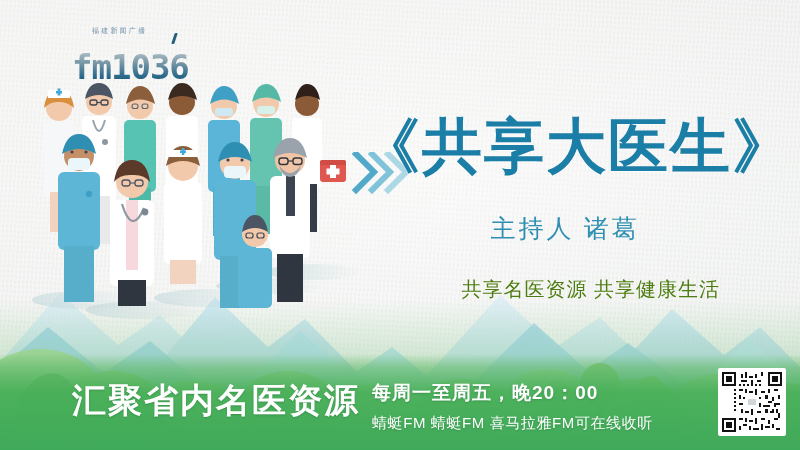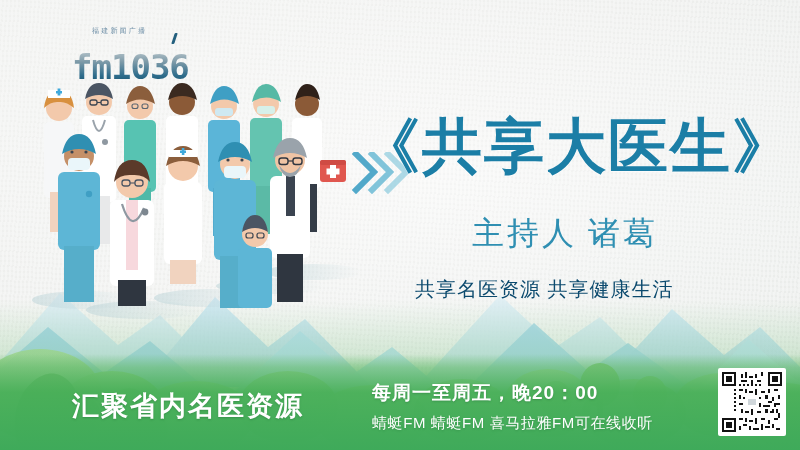--- a/index.html
+++ b/index.html
@@ -61,32 +61,32 @@
   .title-main{
     position:absolute;left:360px;top:104px;width:420px;height:86px;
     font-family:"Liberation Serif","DejaVu Serif",serif;
     font-size:60px;font-weight:700;color:#1b7ea6;
     letter-spacing:2px;line-height:86px;text-align:right;white-space:nowrap;
     text-shadow:0 1px 0 rgba(255,255,255,.6);
   }
   .title-host{
     position:absolute;left:440px;top:212px;width:250px;
     font-family:"Liberation Serif","DejaVu Serif",serif;
-    font-size:32px;color:#2f8fb2;letter-spacing:3px;text-align:center;white-space:nowrap;
+    font-size:25px;color:#2f8fb2;letter-spacing:3px;text-align:center;white-space:nowrap;
   }
   .title-tagline{
     position:absolute;left:415px;top:276px;width:305px;
-    font-size:20px;color:#0c4a6e;letter-spacing:1px;text-align:left;white-space:nowrap;
+    font-size:20px;color:#4d7c0f;letter-spacing:1px;text-align:right;white-space:nowrap;
     font-weight:500;
   }
 
   
   .band-left{
     position:absolute;left:72px;bottom:26px;
-    font-size:27px;font-weight:700;color:#ffffff;letter-spacing:2px;white-space:nowrap;
+    font-size:34px;font-weight:700;color:#ffffff;letter-spacing:2px;white-space:nowrap;
     text-shadow:0 1px 2px rgba(28,95,48,.35);
   }
   .band-schedule{
     position:absolute;left:372px;bottom:44px;width:330px;
     font-size:19px;font-weight:700;color:#ffffff;letter-spacing:1px;white-space:nowrap;
     text-shadow:0 1px 2px rgba(28,95,48,.35);
   }
   .band-channels{
     position:absolute;left:372px;bottom:17px;width:340px;
     font-size:15px;color:#ffffff;letter-spacing:.6px;white-space:nowrap;

